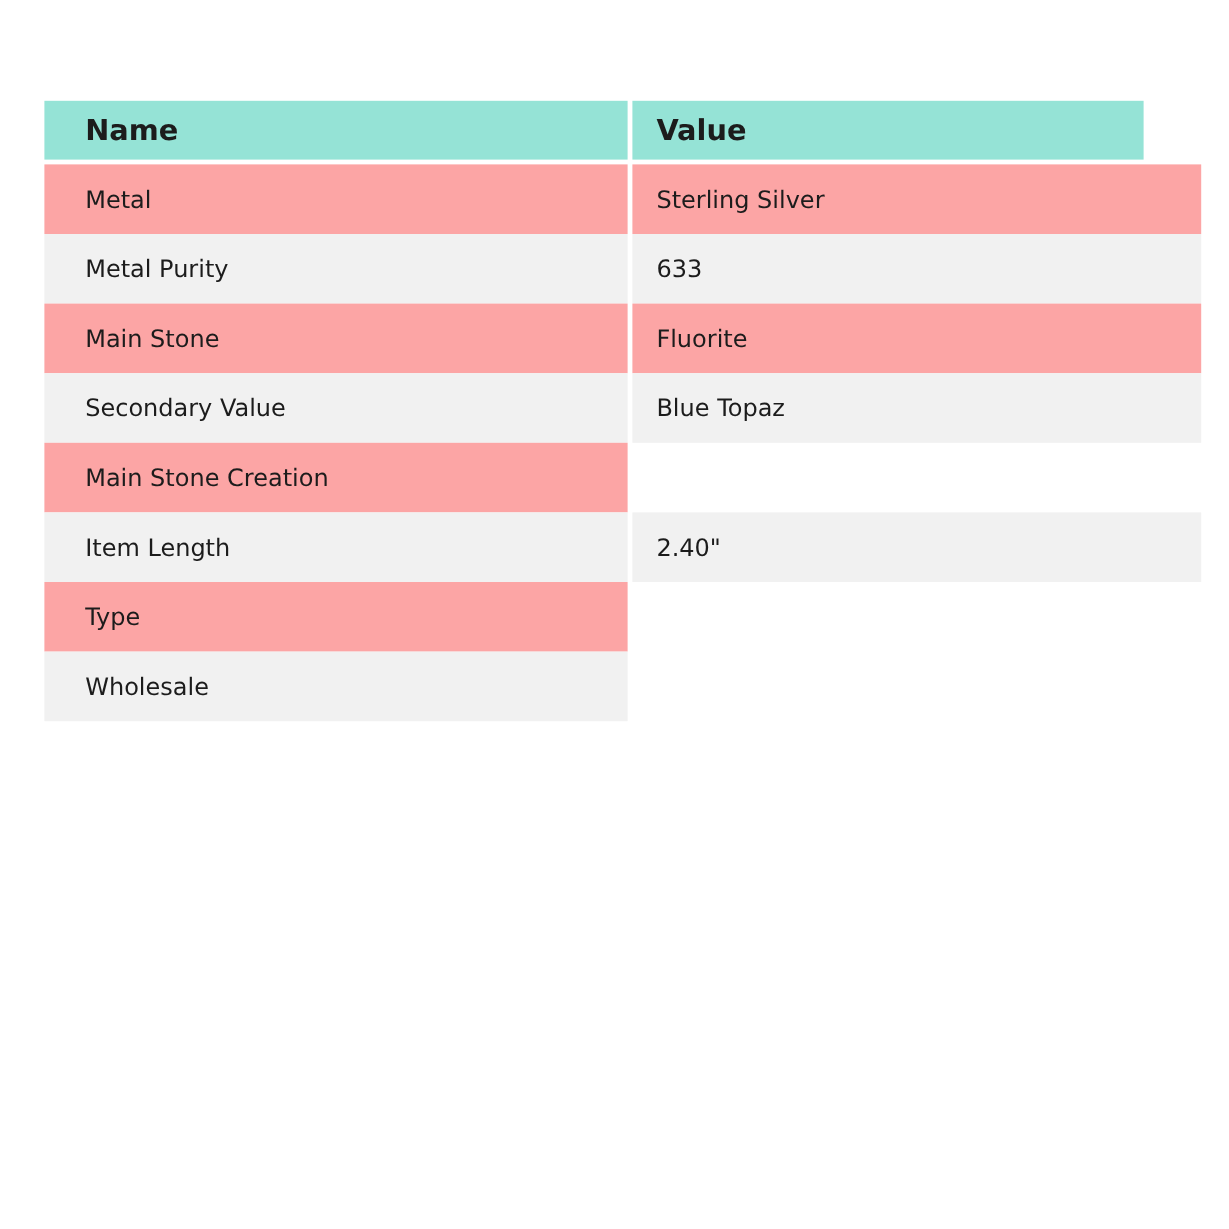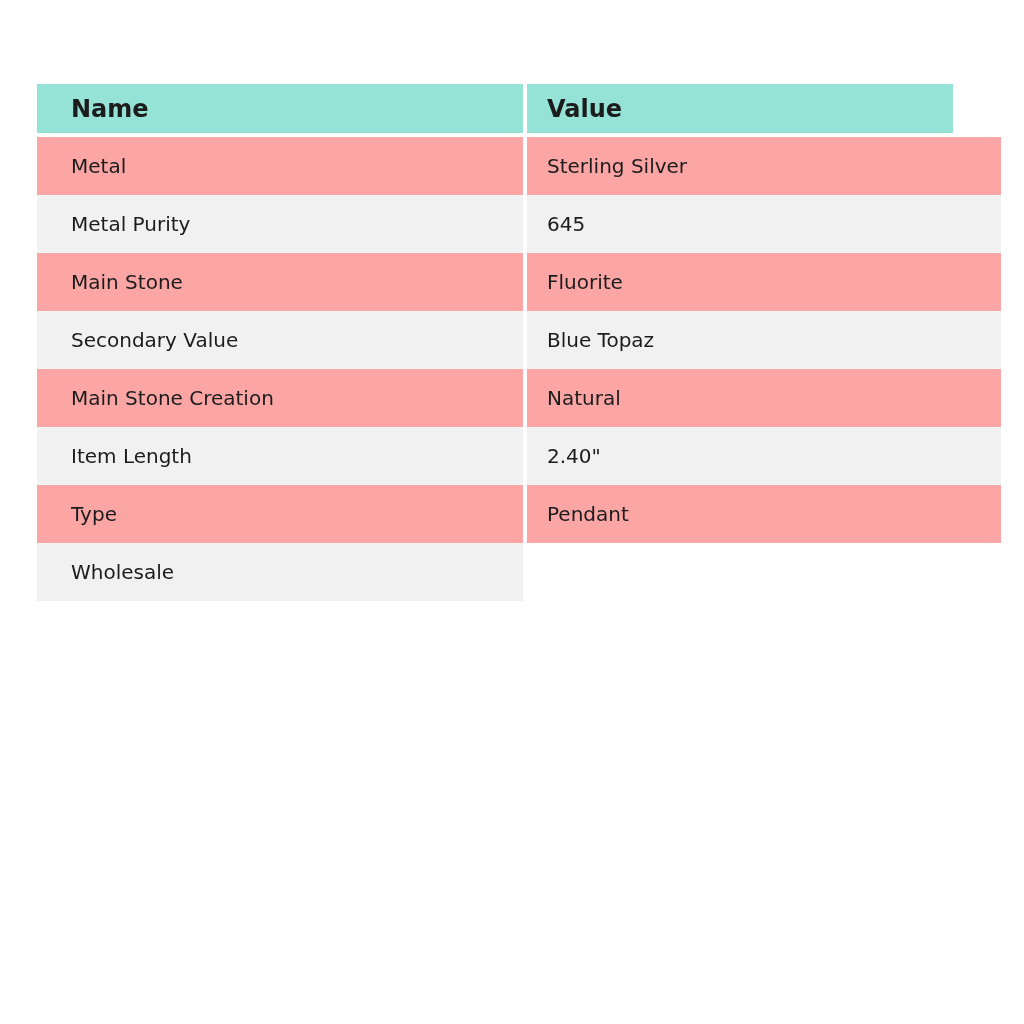--- a/index.html
+++ b/index.html
@@ -72,45 +72,43 @@
     <div class="header-cell col-value">Value</div>
   </div>
   <div class="rows">
   <div class="row">
     <div class="cell col-name">Metal</div>
     <div class="cell col-value">Sterling Silver</div>
   </div>
 
   <div class="row">
     <div class="cell col-name">Metal Purity</div>
-    <div class="cell col-value">645</div>
+    <div class="cell col-value">633</div>
   </div>
 
   <div class="row">
     <div class="cell col-name">Main Stone</div>
     <div class="cell col-value">Fluorite</div>
   </div>
 
   <div class="row">
     <div class="cell col-name">Secondary Value</div>
     <div class="cell col-value">Blue Topaz</div>
   </div>
 
   <div class="row">
     <div class="cell col-name">Main Stone Creation</div>
-    <div class="cell col-value">Natural</div>
   </div>
 
   <div class="row">
     <div class="cell col-name">Item Length</div>
     <div class="cell col-value">2.40"</div>
   </div>
 
   <div class="row">
     <div class="cell col-name">Type</div>
-    <div class="cell col-value">Pendant</div>
   </div>
 
   <div class="row">
     <div class="cell col-name">Wholesale</div>
   </div>
 </div>
 </div>
 
 </body></html>

